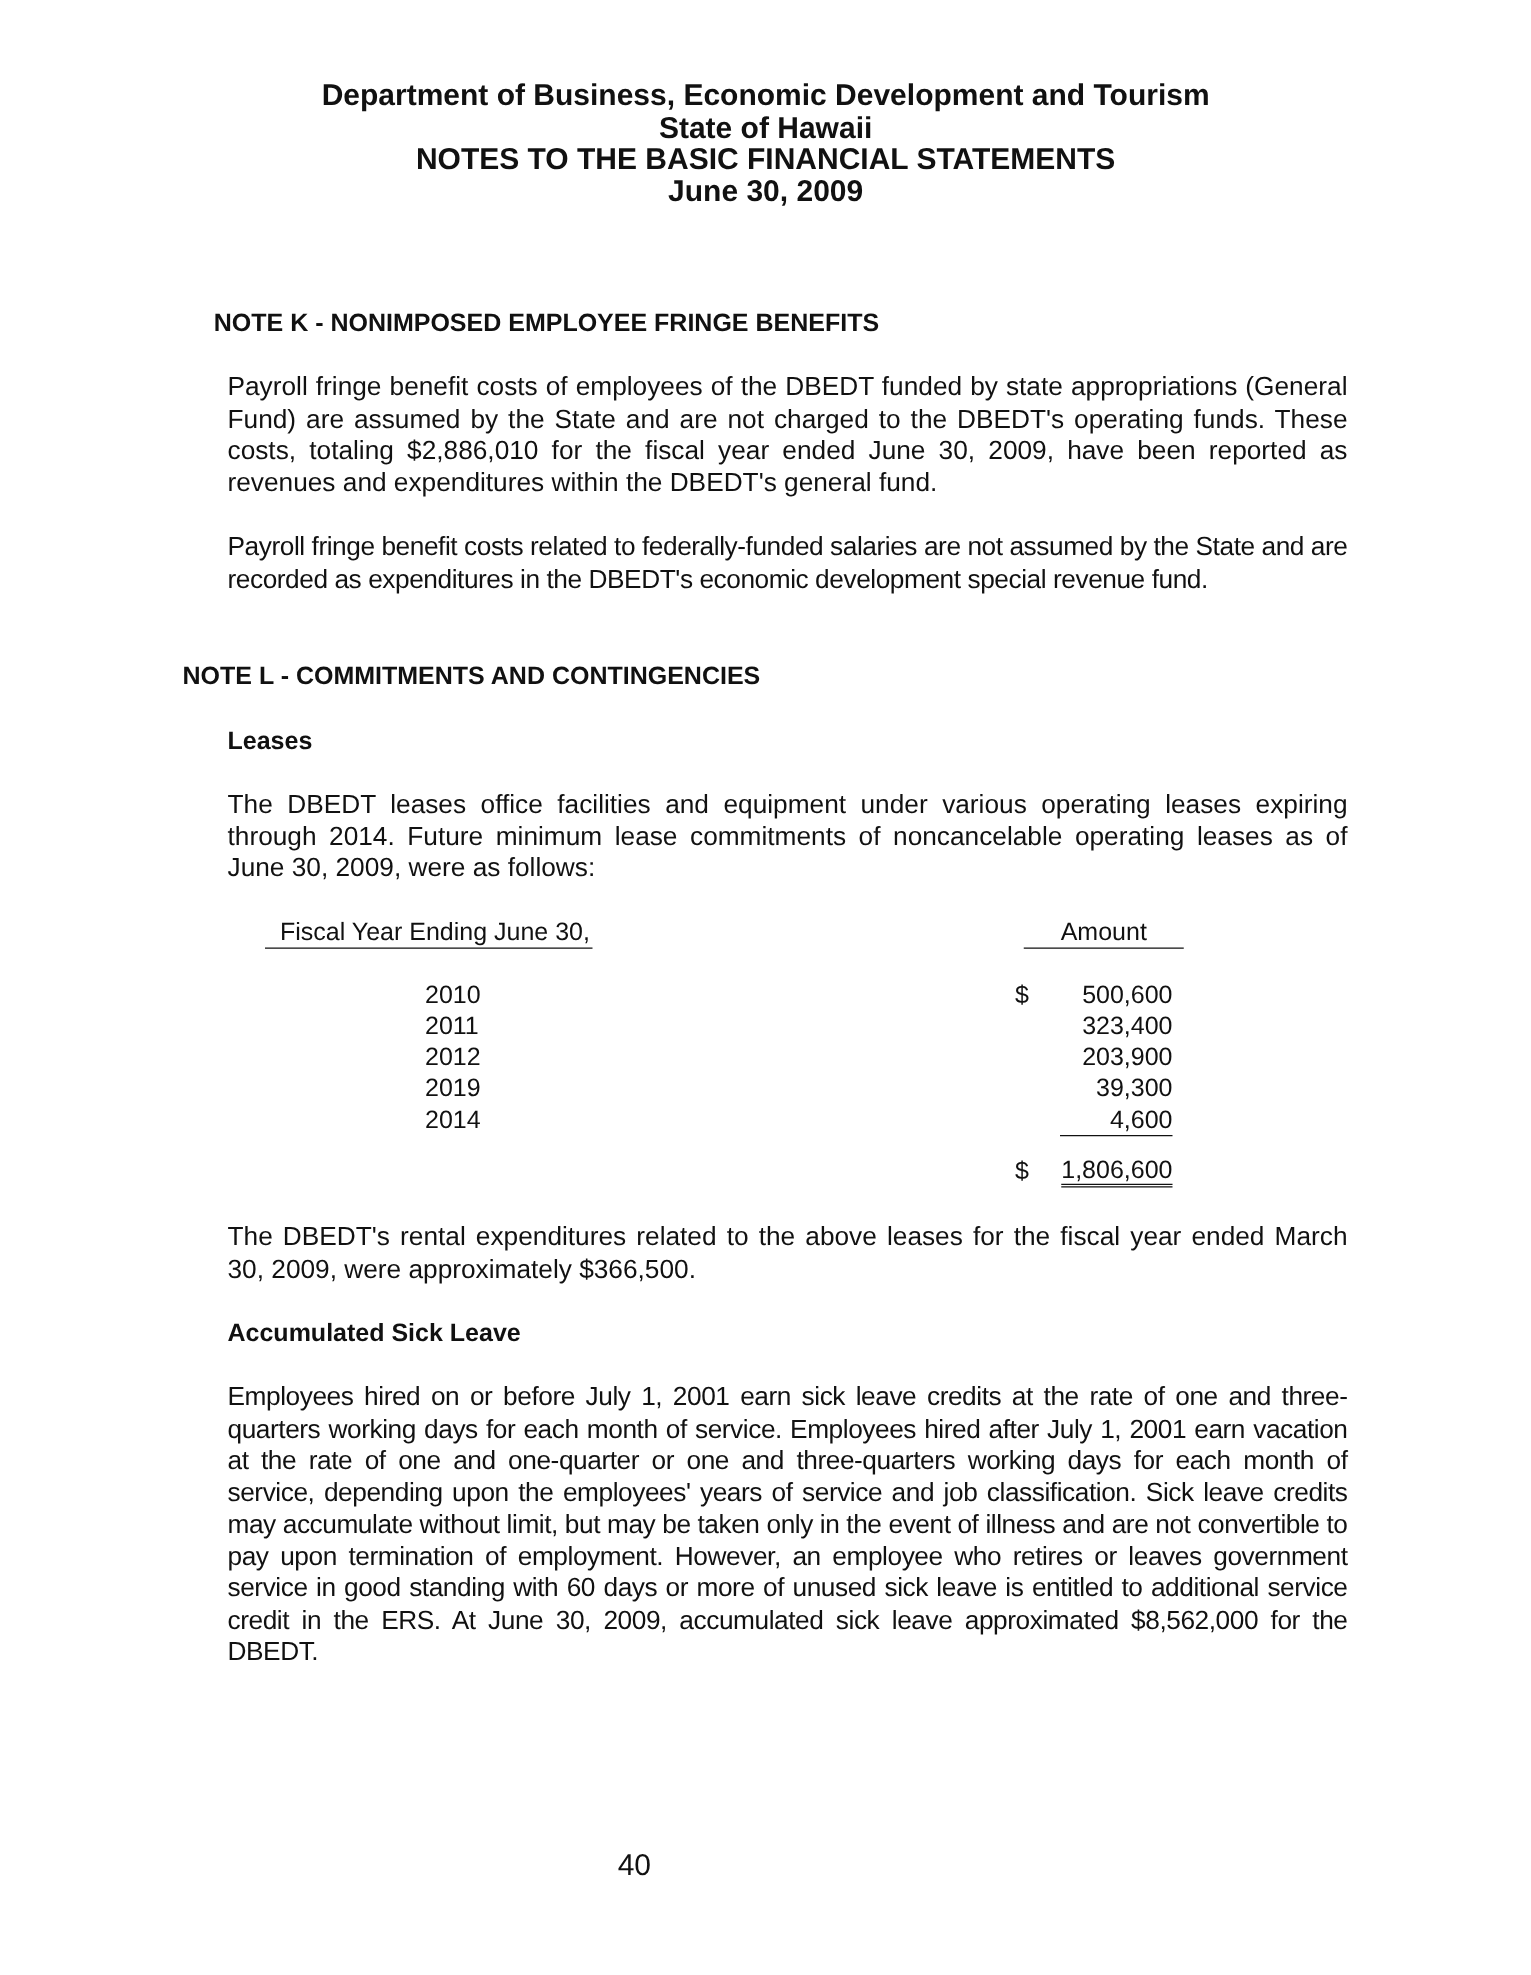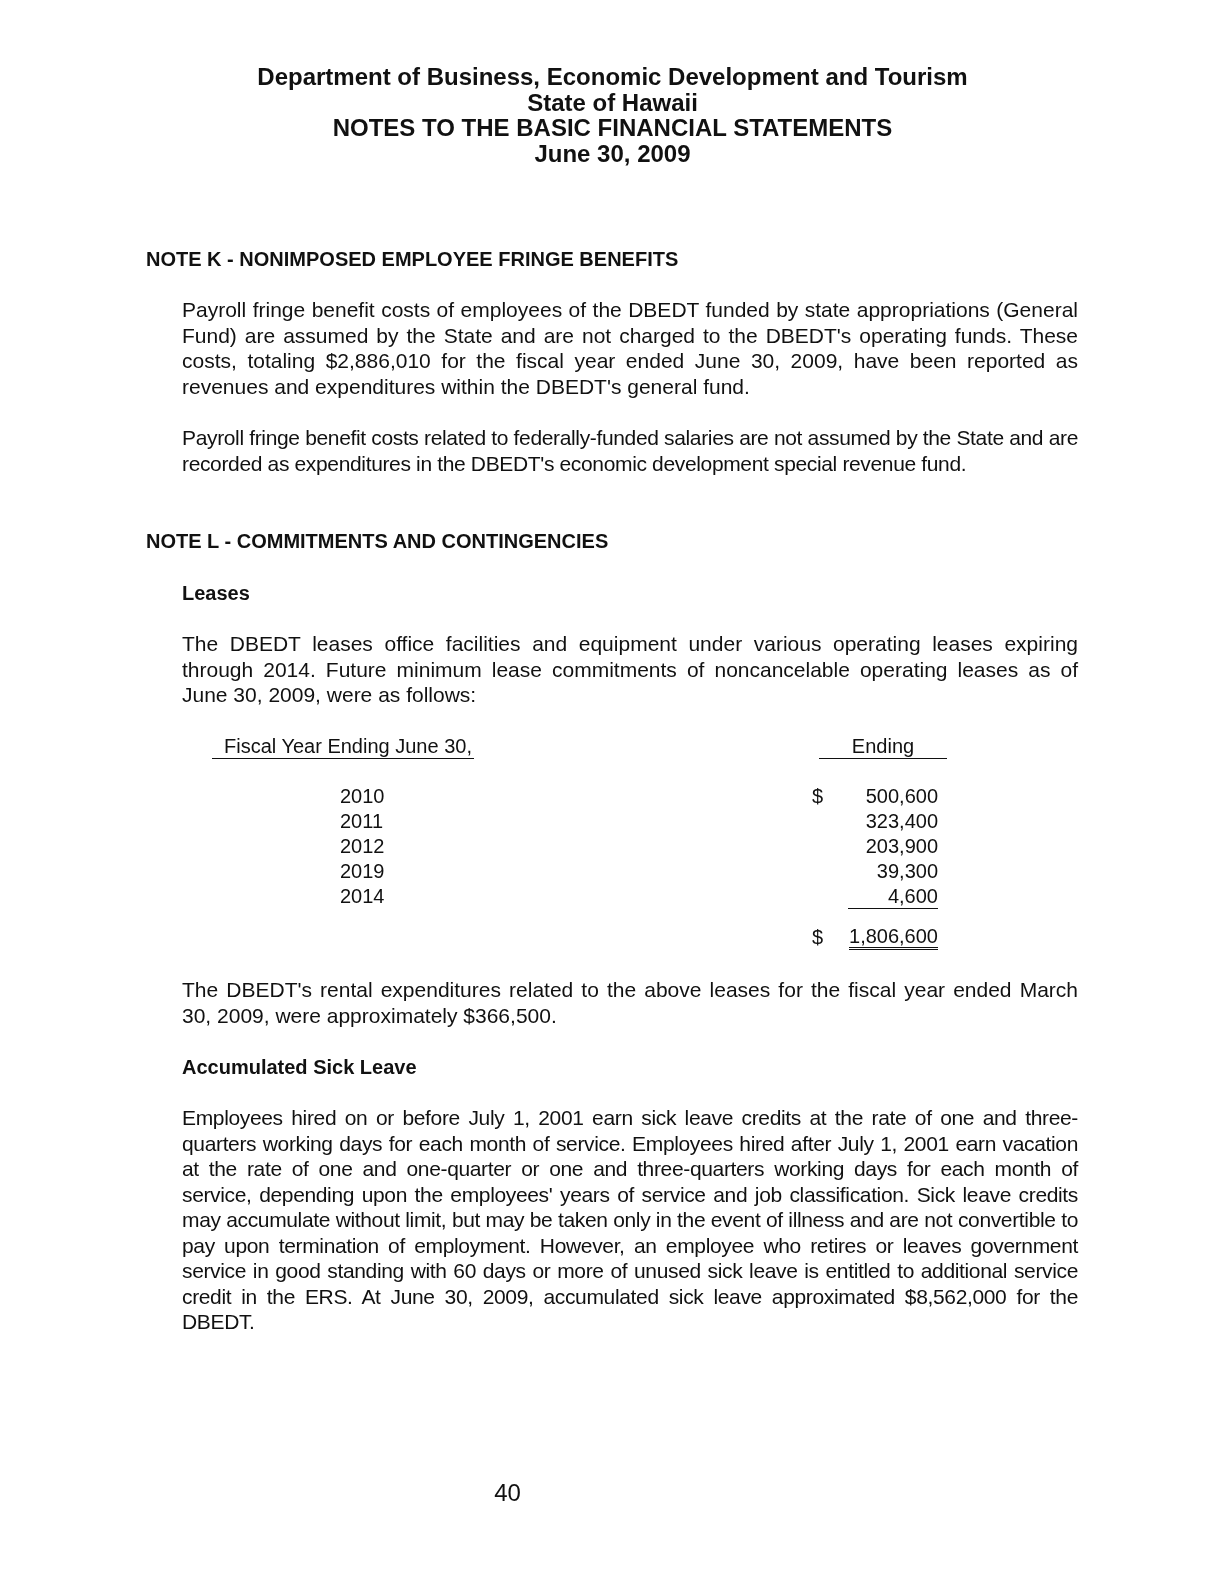--- a/index.html
+++ b/index.html
@@ -31,31 +31,31 @@
 </head>
 <body>
 
 <div class="header">
   <div>Department of Business, Economic Development and Tourism</div>
   <div>State of Hawaii</div>
   <div>NOTES TO THE BASIC FINANCIAL STATEMENTS</div>
   <div>June 30, 2009</div>
 </div>
 
-<div class="note-title" style="top:248px;">NOTE K - NONIMPOSED EMPLOYEE FRINGE BENEFITS</div>
+<div class="note-title" style="top:248px;margin-left:25px;">NOTE K - NONIMPOSED EMPLOYEE FRINGE BENEFITS</div>
 <div class="para" style="top:297px;">Payroll fringe benefit costs of employees of the DBEDT funded by state appropriations (General Fund) are assumed by the State and are not charged to the DBEDT's operating funds. These costs, totaling $2,886,010 for the fiscal year ended June 30, 2009, have been reported as revenues and expenditures within the DBEDT's general fund.</div>
 <div class="para tight" style="top:425px;">Payroll fringe benefit costs related to federally-funded salaries are not assumed by the State and are recorded as expenditures in the DBEDT's economic development special revenue fund.</div>
 
 <div class="note-title" style="top:530px;">NOTE L - COMMITMENTS AND CONTINGENCIES</div>
 <div class="sub-title" style="top:582px;">Leases</div>
 <div class="para" style="top:631px;">The DBEDT leases office facilities and equipment under various operating leases expiring through 2014. Future minimum lease commitments of noncancelable operating leases as of June 30, 2009, were as follows:</div>
 
 <div class="lease-table">
   <div class="lt-head-left">Fiscal Year Ending June 30,</div>
-  <div class="lt-head-right">Ending</div>
+  <div class="lt-head-right">Amount</div>
 
   <div class="lt-row" style="top:784px;">
     <span class="lt-year">2010</span>
     <span class="lt-dollar">$</span>
     <span class="lt-amt">500,600</span>
   </div>
   <div class="lt-row" style="top:809px;">
     <span class="lt-year">2011</span>
     <span class="lt-amt">323,400</span>
   </div>

